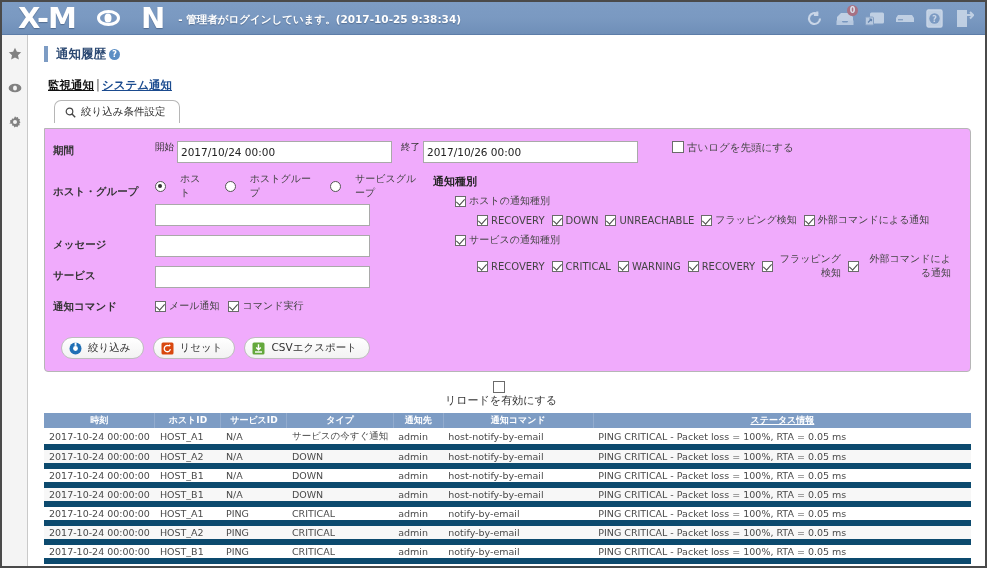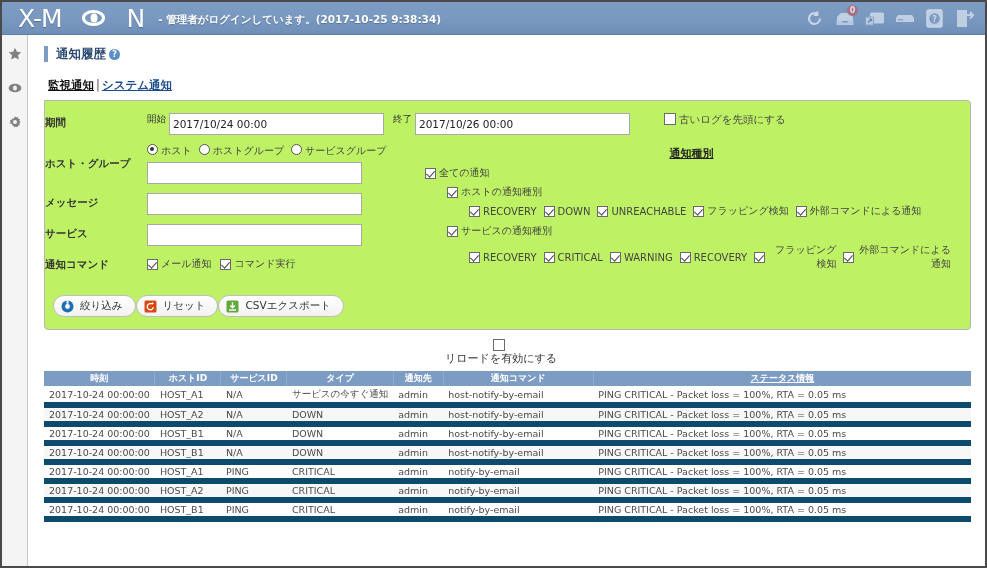--- a/index.html
+++ b/index.html
@@ -21,22 +21,22 @@
   
   .topbar {
     height: 33px;
     background: linear-gradient(to bottom, #7d9cc4 0%, #7a99c1 50%, #6f8fb8 100%);
     display: flex; align-items: center;
     position: relative;
     border-bottom: 1px solid #5d7da8;
   }
   .logo {
     margin-left: 16px;
-    font-size: 25px;
-    font-weight: normal;
+    font-size: 29px;
+    font-weight: bold;
     color: #ffffff;
     letter-spacing: -1px;
     display: flex; align-items: center;
     text-shadow: 0 1px 1px rgba(40,60,90,.45);
     gap: 20px;
   }
   .logo .moon {
     display: inline-block;
     width: 23px; height: 16px;
     border: 3px solid #ffffff;
@@ -152,23 +152,23 @@
     color: #333;
     display: flex; align-items: center; gap: 5px;
     position: relative;
     z-index: 2;
     margin-bottom: -1px;
   }
   .mag { width: 11px; height: 11px; }
   .filter-panel {
     border: 1px solid #b6b6b6;
     border-radius: 0 4px 4px 4px;
-    background: #bef264;
-    padding: 12px 12px 10px 0;
-    margin-top: 0;
+    background: #f0abfc;
+    padding: 12px 12px 10px 8px;
+    margin-top: 6px;
   }
 
   .frow { display: flex; align-items: flex-start; margin-bottom: 9px; }
   .flabel {
     width: 102px;
     font-size: 10.5px;
     font-weight: bold;
     color: #333;
     padding-top: 3px;
     flex-shrink: 0;
@@ -217,41 +217,39 @@
   .radio.on::after {
     content: "";
     position: absolute;
     left: 2px; top: 2px;
     width: 4px; height: 4px;
     border-radius: 50%;
     background: #333;
   }
   .cklabel { font-size: 10px; color: #444; margin: 0 9px 0 3px; }
 
-  .radio-line { display: flex; align-items: flex-start; margin-bottom: 4px; }
+  .radio-line { display: flex; align-items: center; margin-bottom: 4px; gap: 11px; }
   .radio-line .cklabel { margin-right: 7px; }
 
   
   .ntype-title {
     font-size: 11px; font-weight: bold; color: #222;
-    text-decoration: underline;
     margin-bottom: 5px;
-    text-align: center;
   }
   .ntype-l1 { display: flex; align-items: center; margin-bottom: 5px; }
   .ntype-l2 { display: flex; align-items: center; margin: 0 0 5px 22px; }
   .ntype-l3 { display: flex; align-items: center; margin: 0 0 6px 44px; flex-wrap: nowrap; }
   .ntype-l3 .cklabel { margin-right: 7px; text-align: right; }
 
   .two-col { display: flex; }
   .left-col { width: 380px; flex-shrink: 0; }
   .right-col { flex: 1; padding-top: 2px; }
 
   
-  .btnrow { display: flex; margin: 14px 0 2px 8px; }
+  .btnrow { display: flex; gap: 9px; margin: 14px 0 2px 8px; }
   .btn {
     border: 1px solid #bdbdbd;
     border-radius: 13px;
     background: linear-gradient(to bottom,#ffffff 0%,#f2f2f2 100%);
     padding: 3px 12px 3px 7px;
     font-size: 10.5px;
     color: #333;
     display: flex; align-items: center; gap: 6px;
     cursor: pointer;
   }
@@ -381,20 +379,31 @@
 
       <div class="page-title">
         <span>通知履歴</span>
         <span class="help-icon">?</span>
       </div>
 
       <div class="tabs">
         <span class="tab-current">監視通知</span><span class="tab-sep">|</span><a href="#">システム通知</a>
       </div>
 
+      <div class="filter-head">
+        <div class="filter-tab">
+          <span class="mag">
+            <svg viewBox="0 0 11 11" width="11" height="11">
+                <circle cx="4.5" cy="4.5" r="3.3" fill="none" stroke="#444" stroke-width="1.2"></circle>
+                <path d="M7 7l3.2 3.2" stroke="#444" stroke-width="1.4"></path>
+              </svg>
+          </span>
+          <span>絞り込み条件設定</span>
+        </div>
+      </div>
 
       <div class="filter-panel">
 
         <div class="frow">
           <div class="flabel">期間</div>
           <span class="small-lab">開始</span>
           <input class="finput in-date" value="2017/10/24 00:00" style="">
           <span class="small-lab" style="margin-left:9px">終了</span>
           <input class="finput in-date" value="2017/10/26 00:00" style="">
           <span class="chk" style="margin-left:34px;width:12px;height:12px"></span>
@@ -436,24 +445,20 @@
                 <span class="cklabel">メール通知</span>
                 <span class="chk on"></span>
                 <span class="cklabel">コマンド実行</span>
               </div>
             </div>
           </div>
 
           <div class="right-col">
             <div class="ntype-title">通知種別</div>
 
-            <div class="ntype-l1">
-              <span class="chk on"></span>
-              <span class="cklabel">全ての通知</span>
-            </div>
 
             <div class="ntype-l2">
               <span class="chk on"></span>
               <span class="cklabel">ホストの通知種別</span>
             </div>
 
             <div class="ntype-l3">
               <span class="chk on"></span>
               <span class="cklabel">RECOVERY</span>
               <span class="chk on"></span>

